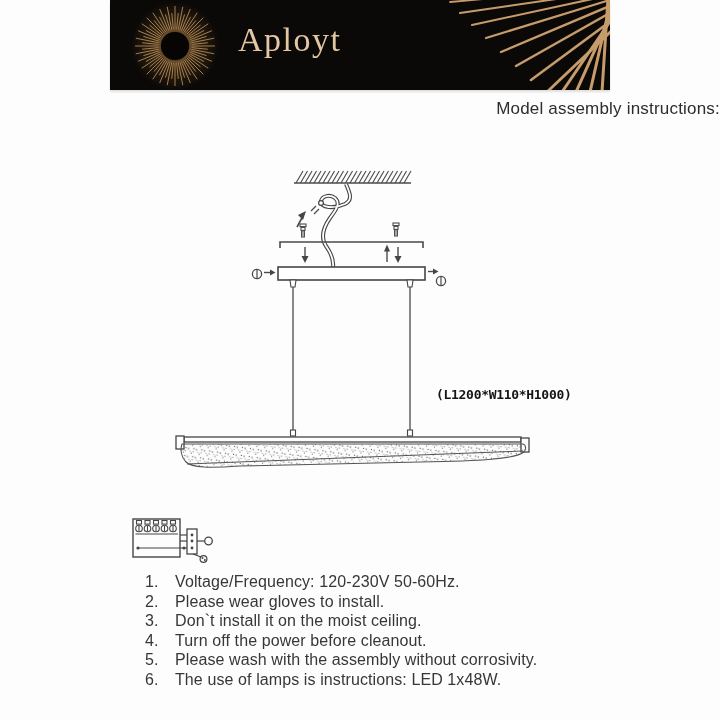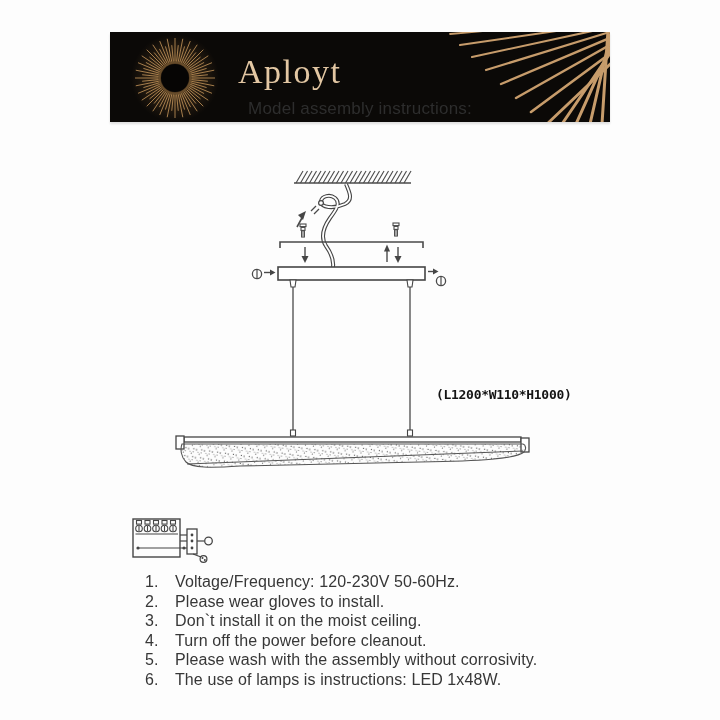--- a/index.html
+++ b/index.html
@@ -5,34 +5,33 @@
   html,body{margin:0;padding:0;background:#ffffff;}
   .page{
     position:relative;width:720px;height:720px;background:#fdfdfd;overflow:hidden;
     font-family:"Liberation Sans",sans-serif;
   }
   
   .banner{
     position:absolute;left:110px;top:0;width:500px;height:90px;
     background:var(--banner-bg,#0b0907);overflow:hidden;
     box-shadow:0 2px 2px rgba(0,0,0,.12);
-    margin-top:32px;
   }
   .banner svg{position:absolute;top:0;left:0;}
   .wordmark{
     position:absolute;left:128px;top:21px;
     font-family:"Liberation Serif",serif;
     font-size:34px;font-weight:400;letter-spacing:1.5px;
     color:var(--gold-text,#e3c7a3);
   }
   #sunburst-rays line{stroke:#b68a54;stroke-width:.9;}
   #corner-rays line{stroke:#c79c6b;stroke-linecap:round;}
   
   .doc-heading{
-    position:absolute;left:0;top:98px;width:720px;text-align:center;
+    position:absolute;left:0;top:98px;width:720px;text-align:right;
     color:#2d2d2d;
   }
   .doc-heading .title{font-size:17px;line-height:21px;letter-spacing:.2px;}
   .doc-heading .model{font-size:17px;line-height:21px;letter-spacing:.3px;}
   
   .drawing{position:absolute;left:150px;top:160px;}
   .drawing .ln{stroke:#4a4a4a;fill:none;}
   .dim-label{
     position:absolute;left:436px;top:375px;width:170px;
     font-family:"DejaVu Sans Mono",monospace;font-weight:bold;

